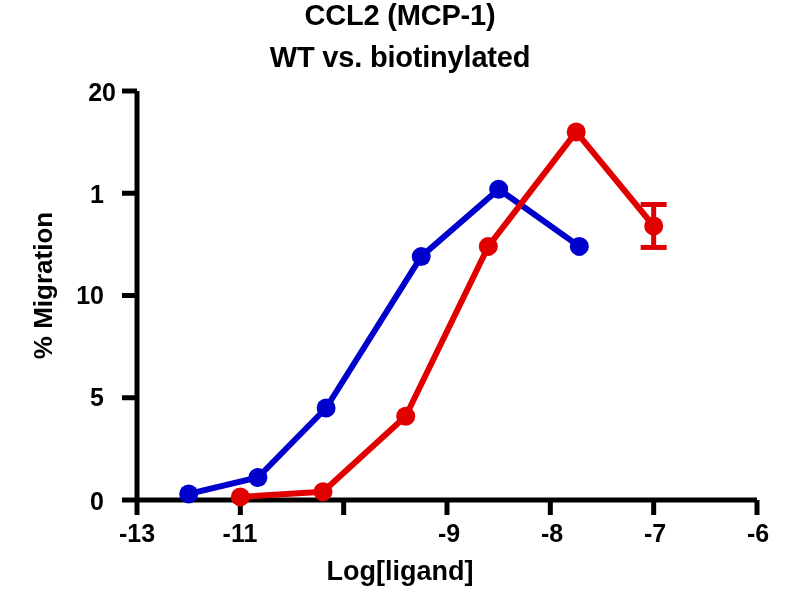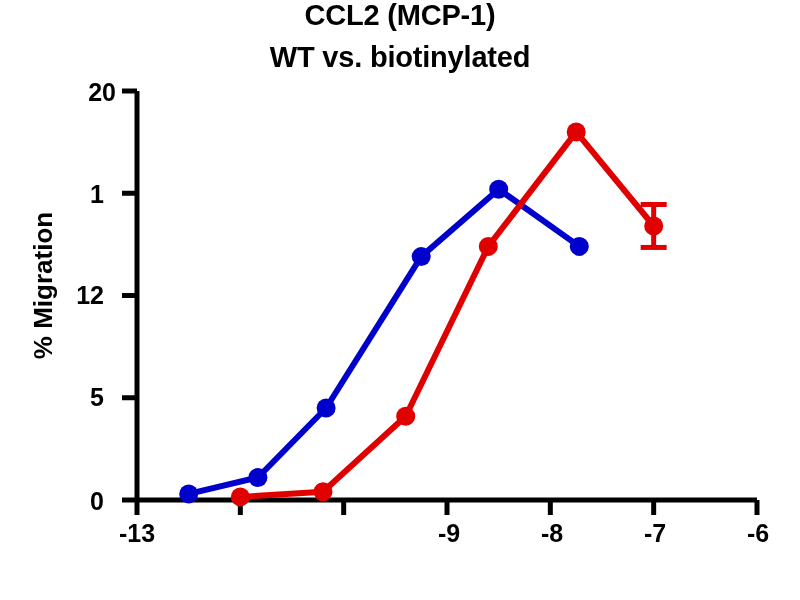--- a/index.html
+++ b/index.html
@@ -90,28 +90,30 @@
 <body>
 
 <div id="figure">
 
   <div class="title-block">
     <div class="title-line-1">CCL2 (MCP-1)</div>
     <div class="title-line-2">WT vs. biotinylated</div>
   </div>
 
   <div class="y-axis-title">% Migration</div>
+  <div class="x-axis-title">Log[ligand]</div>
 
   <div class="tick-label ytick-label" style="left:56px; top:78px;">20</div>
   <div class="tick-label ytick-label" style="left:44px; top:180px;">1</div>
-  <div class="tick-label ytick-label" style="left:44px; top:281px;">12</div>
+  <div class="tick-label ytick-label" style="left:44px; top:281px;">10</div>
   <div class="tick-label ytick-label" style="left:44px; top:383px;">5</div>
   <div class="tick-label ytick-label" style="left:44px; top:487px;">0</div>
 
   <div class="tick-label xtick-label" style="left:102px; top:519px;">-13</div>
+  <div class="tick-label xtick-label" style="left:205px; top:519px;">-11</div>
   <div class="tick-label xtick-label" style="left:414px; top:519px;">-9</div>
   <div class="tick-label xtick-label" style="left:517px; top:519px;">-8</div>
   <div class="tick-label xtick-label" style="left:620px; top:519px;">-7</div>
   <div class="tick-label xtick-label" style="left:723px; top:519px;">-6</div>
 
   <svg class="plot" viewBox="0 0 800 600">
     <g id="axis-layer">
       <line id="y-axis-line" x1="137" y1="91" x2="137" y2="500" stroke="#000" stroke-width="5"></line>
       <line id="x-axis-line" x1="137" y1="500" x2="757" y2="500" stroke="#000" stroke-width="5"></line>
     </g>

